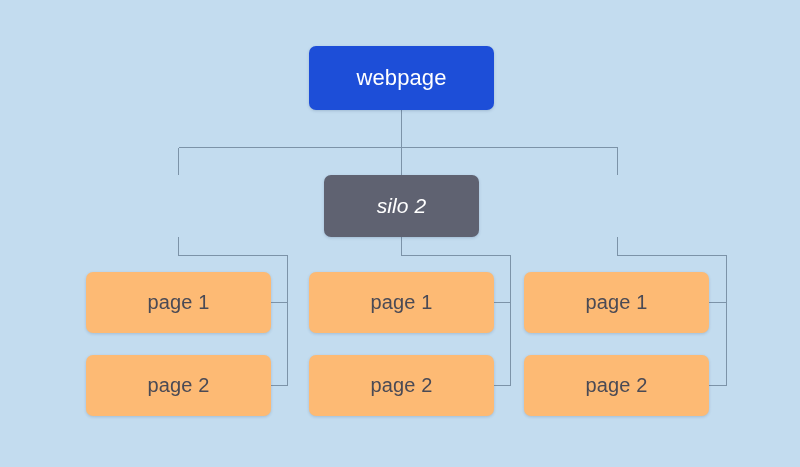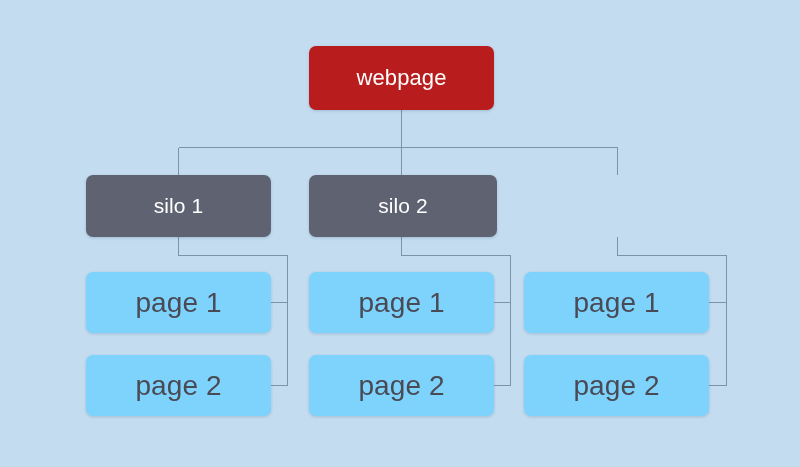--- a/index.html
+++ b/index.html
@@ -31,35 +31,35 @@
     position: absolute;
     box-sizing: border-box;
     display: flex;
     align-items: center;
     justify-content: center;
     border-radius: 7px;
     letter-spacing: 0.1px;
     white-space: nowrap;
   }
   .node-root {
-    background: #b91c1c;
+    background: #1d4ed8;
     color: #ffffff;
     font-size: 22px;
     box-shadow: 0 1px 3px rgba(40,70,110,0.22);
   }
   .node-silo {
     background: #5f6271;
     color: #ffffff;
     font-size: 21px;
     box-shadow: 0 1px 3px rgba(40,70,110,0.22);
   }
   .node-page {
-    background: #7dd3fc;
+    background: #fdba74;
     color: #4a4a55;
-    font-size: 28px;
+    font-size: 20px;
     box-shadow: 0 1px 3px rgba(40,70,110,0.20);
   }
 </style>
 </head>
 <body>
 
 <div id="canvas">
 
   <svg id="wires" viewBox="0 0 800 467" xmlns="http://www.w3.org/2000/svg">
     <g fill="none" stroke="#7c93a8" stroke-width="1.6" shape-rendering="crispEdges">
@@ -83,24 +83,21 @@
       <path d="M617.5,237 L617.5,255.5 L726.5,255.5 L726.5,385.5"></path>
       <path d="M726.5,302.5 L709,302.5"></path>
       <path d="M726.5,385.5 L709,385.5"></path>
     </g>
   </svg>
 
   <div class="node node-root" style="left:309px; top:46px; width:185px; height:64px;">
     <span>webpage</span>
   </div>
 
-  <div class="node node-silo" style="left:86px; top:175px; width:185px; height:62px;">
-    <span>silo 1</span>
-  </div>
-  <div class="node node-silo" style="left:309px; top:175px; width:188px; height:62px;">
+  <div class="node node-silo" style="left:324px; top:175px; width:155px; height:62px;font-style:italic;">
     <span>silo 2</span>
   </div>
 
   <div class="node node-page" style="left:86px; top:272px; width:185px; height:61px;">
     <span>page 1</span>
   </div>
   <div class="node node-page" style="left:86px; top:355px; width:185px; height:61px;">
     <span>page 2</span>
   </div>
 

